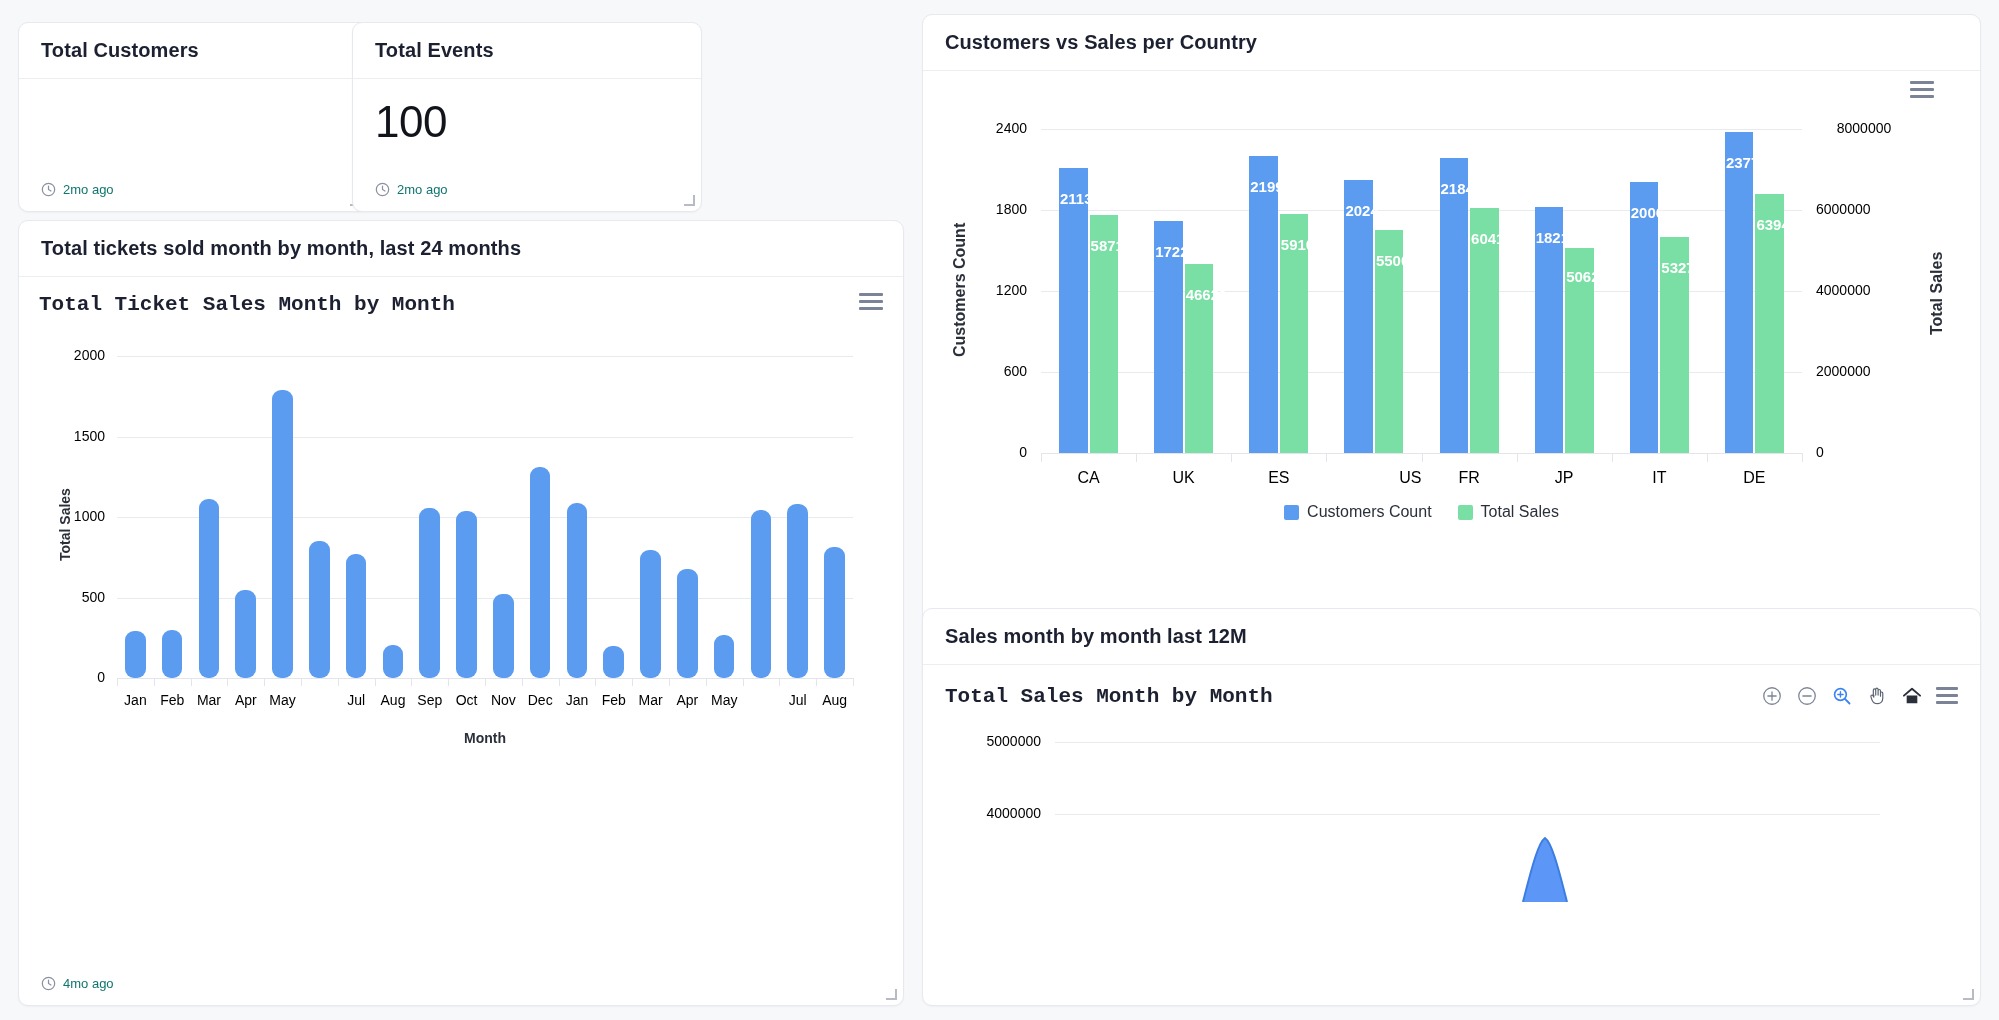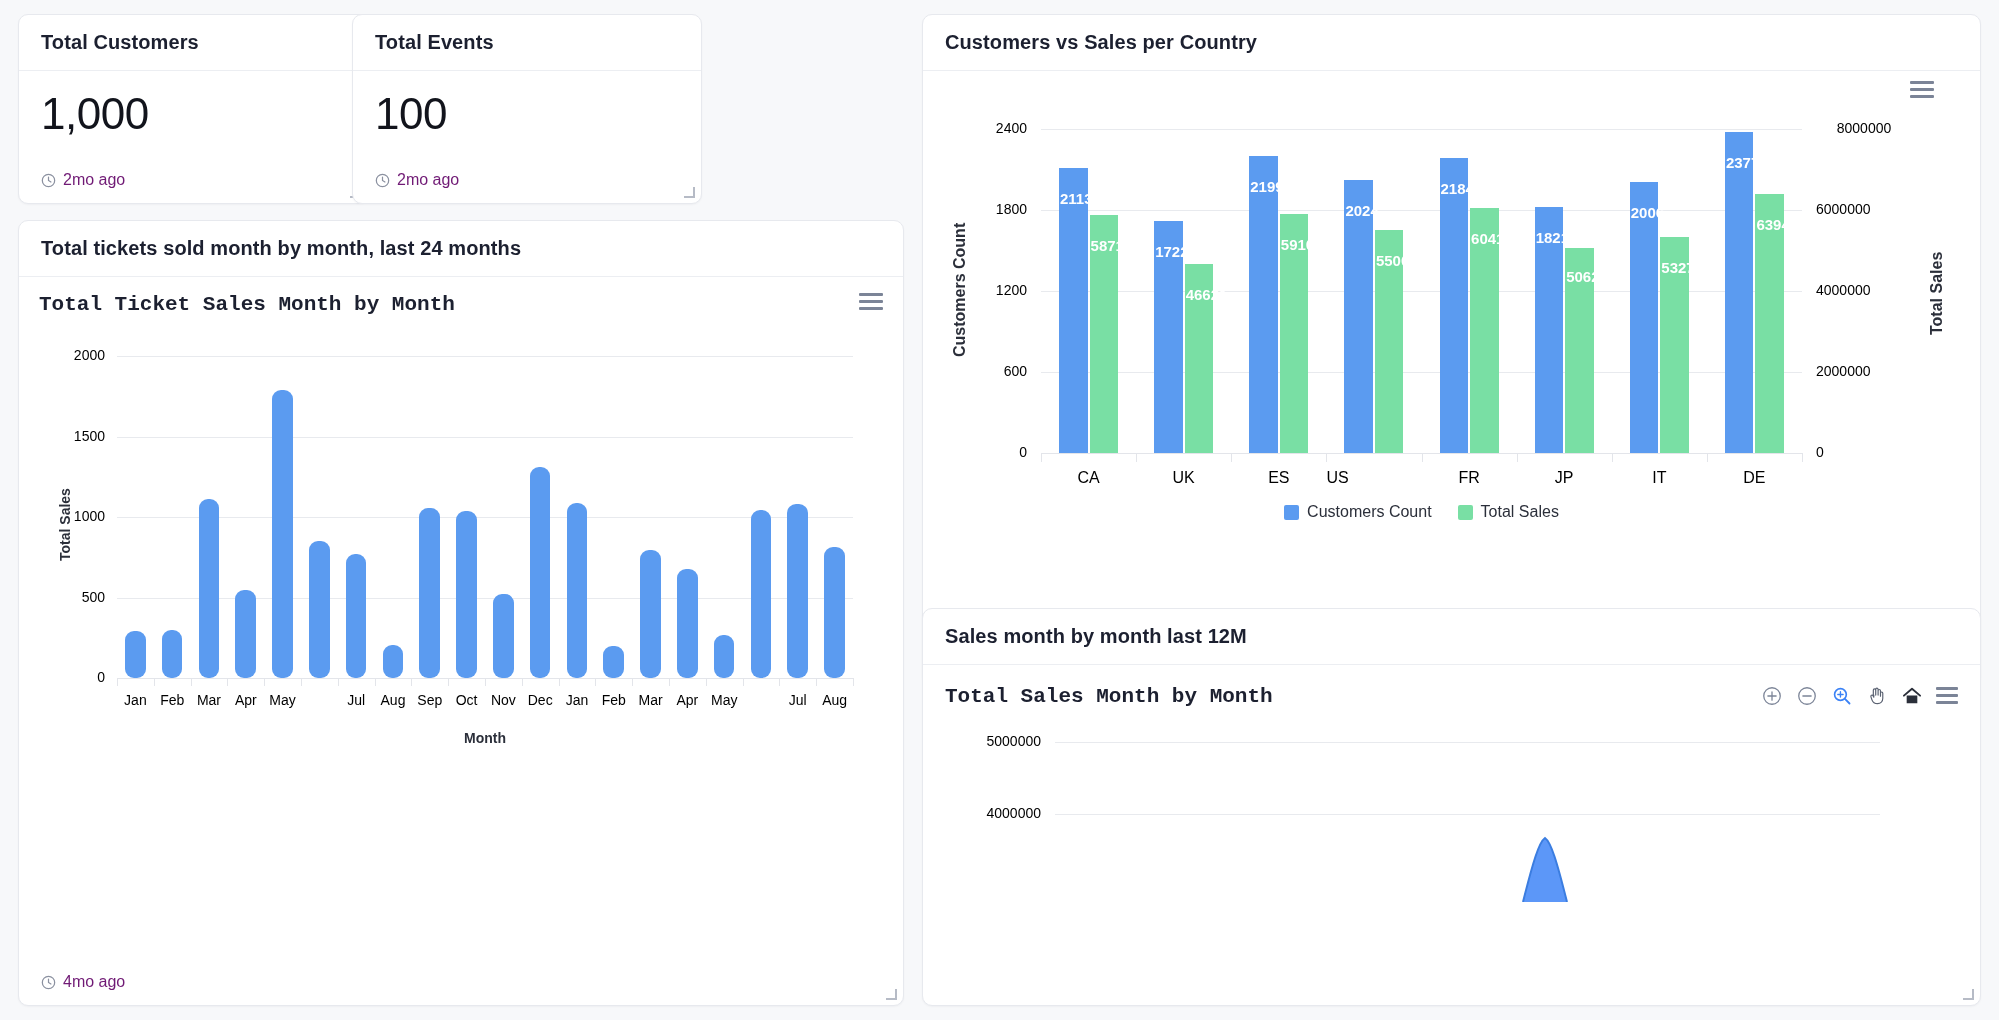--- a/index.html
+++ b/index.html
@@ -37,26 +37,26 @@
   .resize-grip {
     position: absolute; right: 6px; bottom: 5px;
     width: 11px; height: 11px;
     border-right: 2px solid #b6bbc6;
     border-bottom: 2px solid #b6bbc6;
   }
   .card-foot {
     position: absolute; left: 0; bottom: 0;
     display: flex; align-items: center; gap: 7px;
     padding: 0 22px 14px 22px;
-    font-size: 16px; color: #701a75;
+    font-size: 13px; color: #0f766e;
   }
   .clock-ic { width: 15px; height: 15px; flex: 0 0 auto; display: block; }
 
   
-  .kpi { width: 350px; height: 190px; top: 14px; }
+  .kpi { width: 350px; height: 190px; top: 22px; }
   .kpi.k1 { left: 18px; }
   .kpi.k2 { left: 352px; }
   .kpi-body { padding: 20px 22px 0 22px; }
   .kpi-value {
     font-size: 44px; font-weight: 400; color: #12141c;
     line-height: 1.05; letter-spacing: -.5px;
   }
 
   
   .card-tickets { left: 18px; top: 220px; width: 886px; height: 786px; }
@@ -107,23 +107,20 @@
   .tool-ic { width: 22px; height: 22px; display: block; cursor: pointer; }
 </style>
 </head>
 <body>
 
 <div class="dash">
 
   <div class="card kpi k1">
     <div class="card-head">
       <span class="card-head-title">Total Customers</span>
-    </div>
-    <div class="kpi-body">
-      <div class="kpi-value">1,000</div>
     </div>
     <div class="card-foot">
       <svg class="clock-ic" viewBox="0 0 16 16">
         <circle cx="8" cy="8" r="6.6" fill="none" stroke="#8b91a0" stroke-width="1.3"></circle>
         <path d="M8 4.3V8l2.6 1.6" fill="none" stroke="#8b91a0" stroke-width="1.3" stroke-linecap="round"></path>
       </svg>
       <span>2mo ago</span>
     </div>
     <div class="resize-grip"></div>
   </div>
@@ -311,21 +308,21 @@
           <div class="tickmark" style="left: 288.25px; top: 340px; height: 9px;"></div>
           <div class="tickmark" style="left: 383.375px; top: 340px; height: 9px;"></div>
           <div class="tickmark" style="left: 478.5px; top: 340px; height: 9px;"></div>
           <div class="tickmark" style="left: 573.625px; top: 340px; height: 9px;"></div>
           <div class="tickmark" style="left: 668.75px; top: 340px; height: 9px;"></div>
           <div class="tickmark" style="left: 763.875px; top: 340px; height: 9px;"></div>
           <div class="tickmark" style="left: 859px; top: 340px; height: 9px;"></div>
           <div class="xtick" style="left: 98px; top: 356px; width: 95.125px; text-align: center; font-size: 16px;">CA</div>
           <div class="xtick" style="left: 193.125px; top: 356px; width: 95.125px; text-align: center; font-size: 16px;">UK</div>
           <div class="xtick" style="left: 288.25px; top: 356px; width: 95.125px; text-align: center; font-size: 16px;">ES</div>
-          <div class="xtick" style="left: 383.375px; top: 356px; width: 95.125px; text-align: left; font-size: 16px;">US</div>
+          <div class="xtick" style="left: 383.375px; top: 356px; width: 95.125px; text-align: right; font-size: 16px;">US</div>
           <div class="xtick" style="left: 478.5px; top: 356px; width: 95.125px; text-align: center; font-size: 16px;">FR</div>
           <div class="xtick" style="left: 573.625px; top: 356px; width: 95.125px; text-align: center; font-size: 16px;">JP</div>
           <div class="xtick" style="left: 668.75px; top: 356px; width: 95.125px; text-align: center; font-size: 16px;">IT</div>
           <div class="xtick" style="left: 763.875px; top: 356px; width: 95.125px; text-align: center; font-size: 16px;">DE</div>
           <div class="legend" style="left: 98px; top: 390px; width: 761px; justify-content: center;">
             <div class="legend-item">
               <div class="legend-swatch" style="background: rgb(91, 155, 240);"></div>
               <div>Customers Count</div>
             </div>
             <div class="legend-item">

